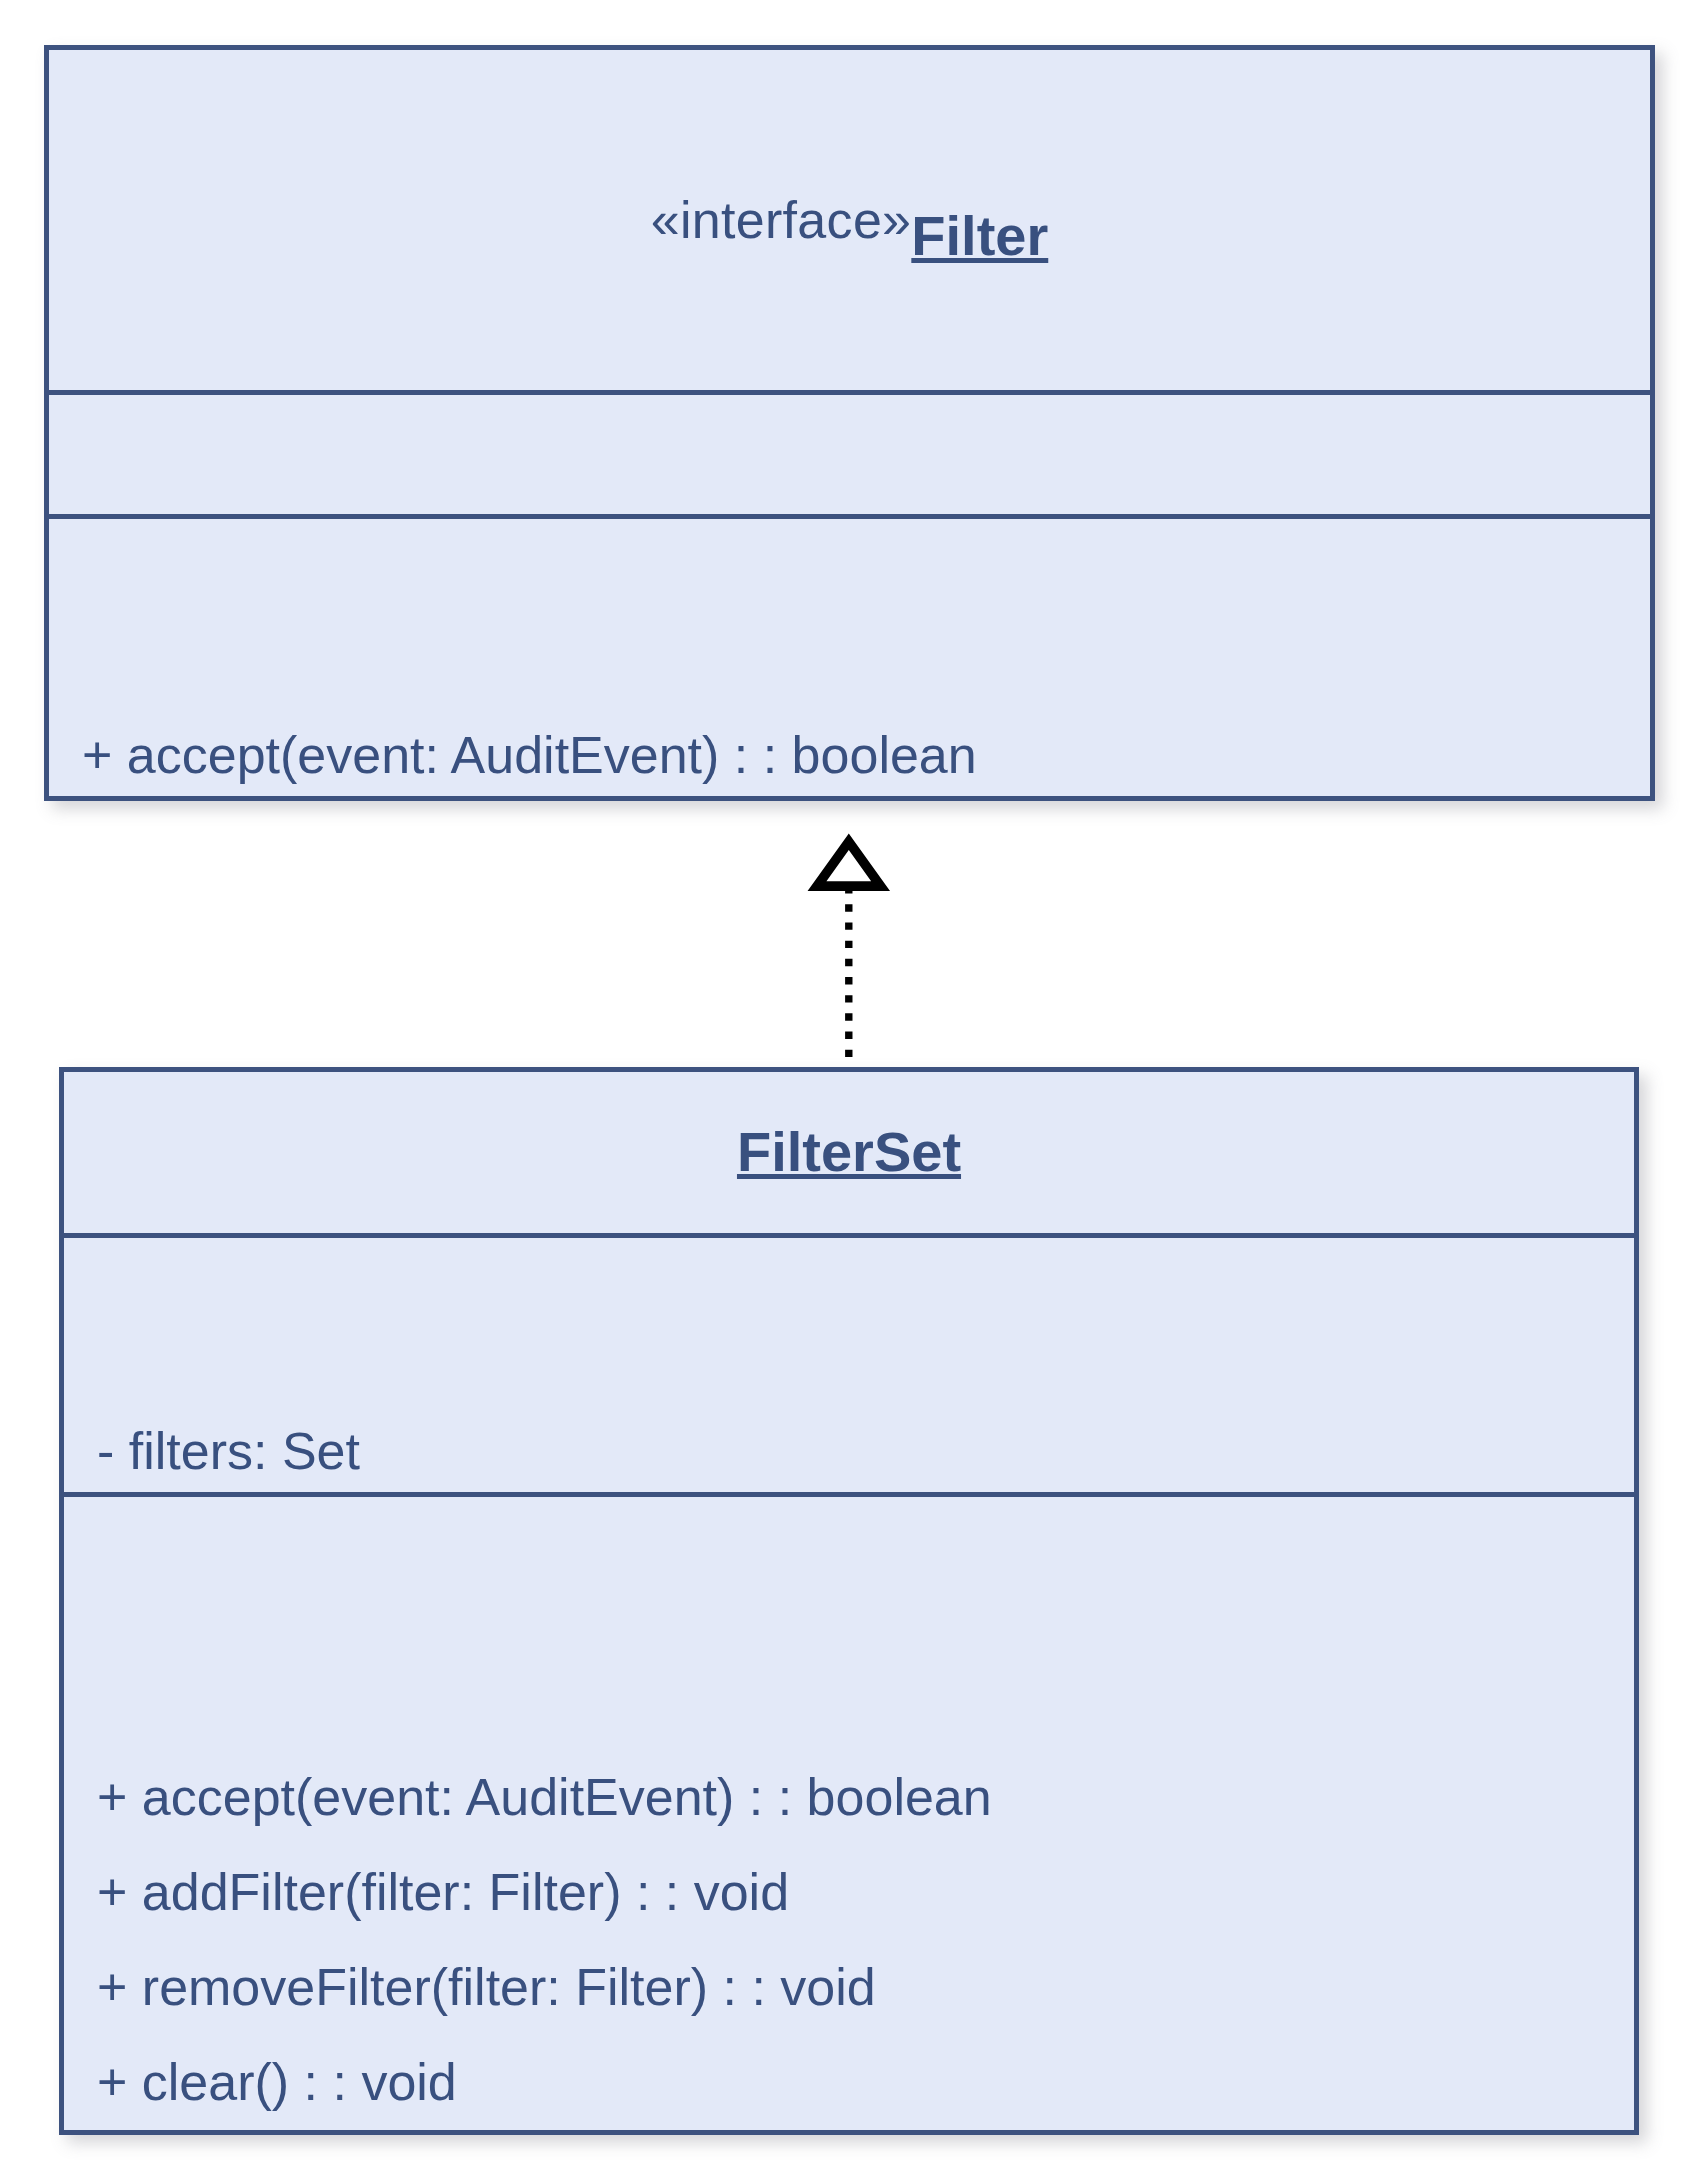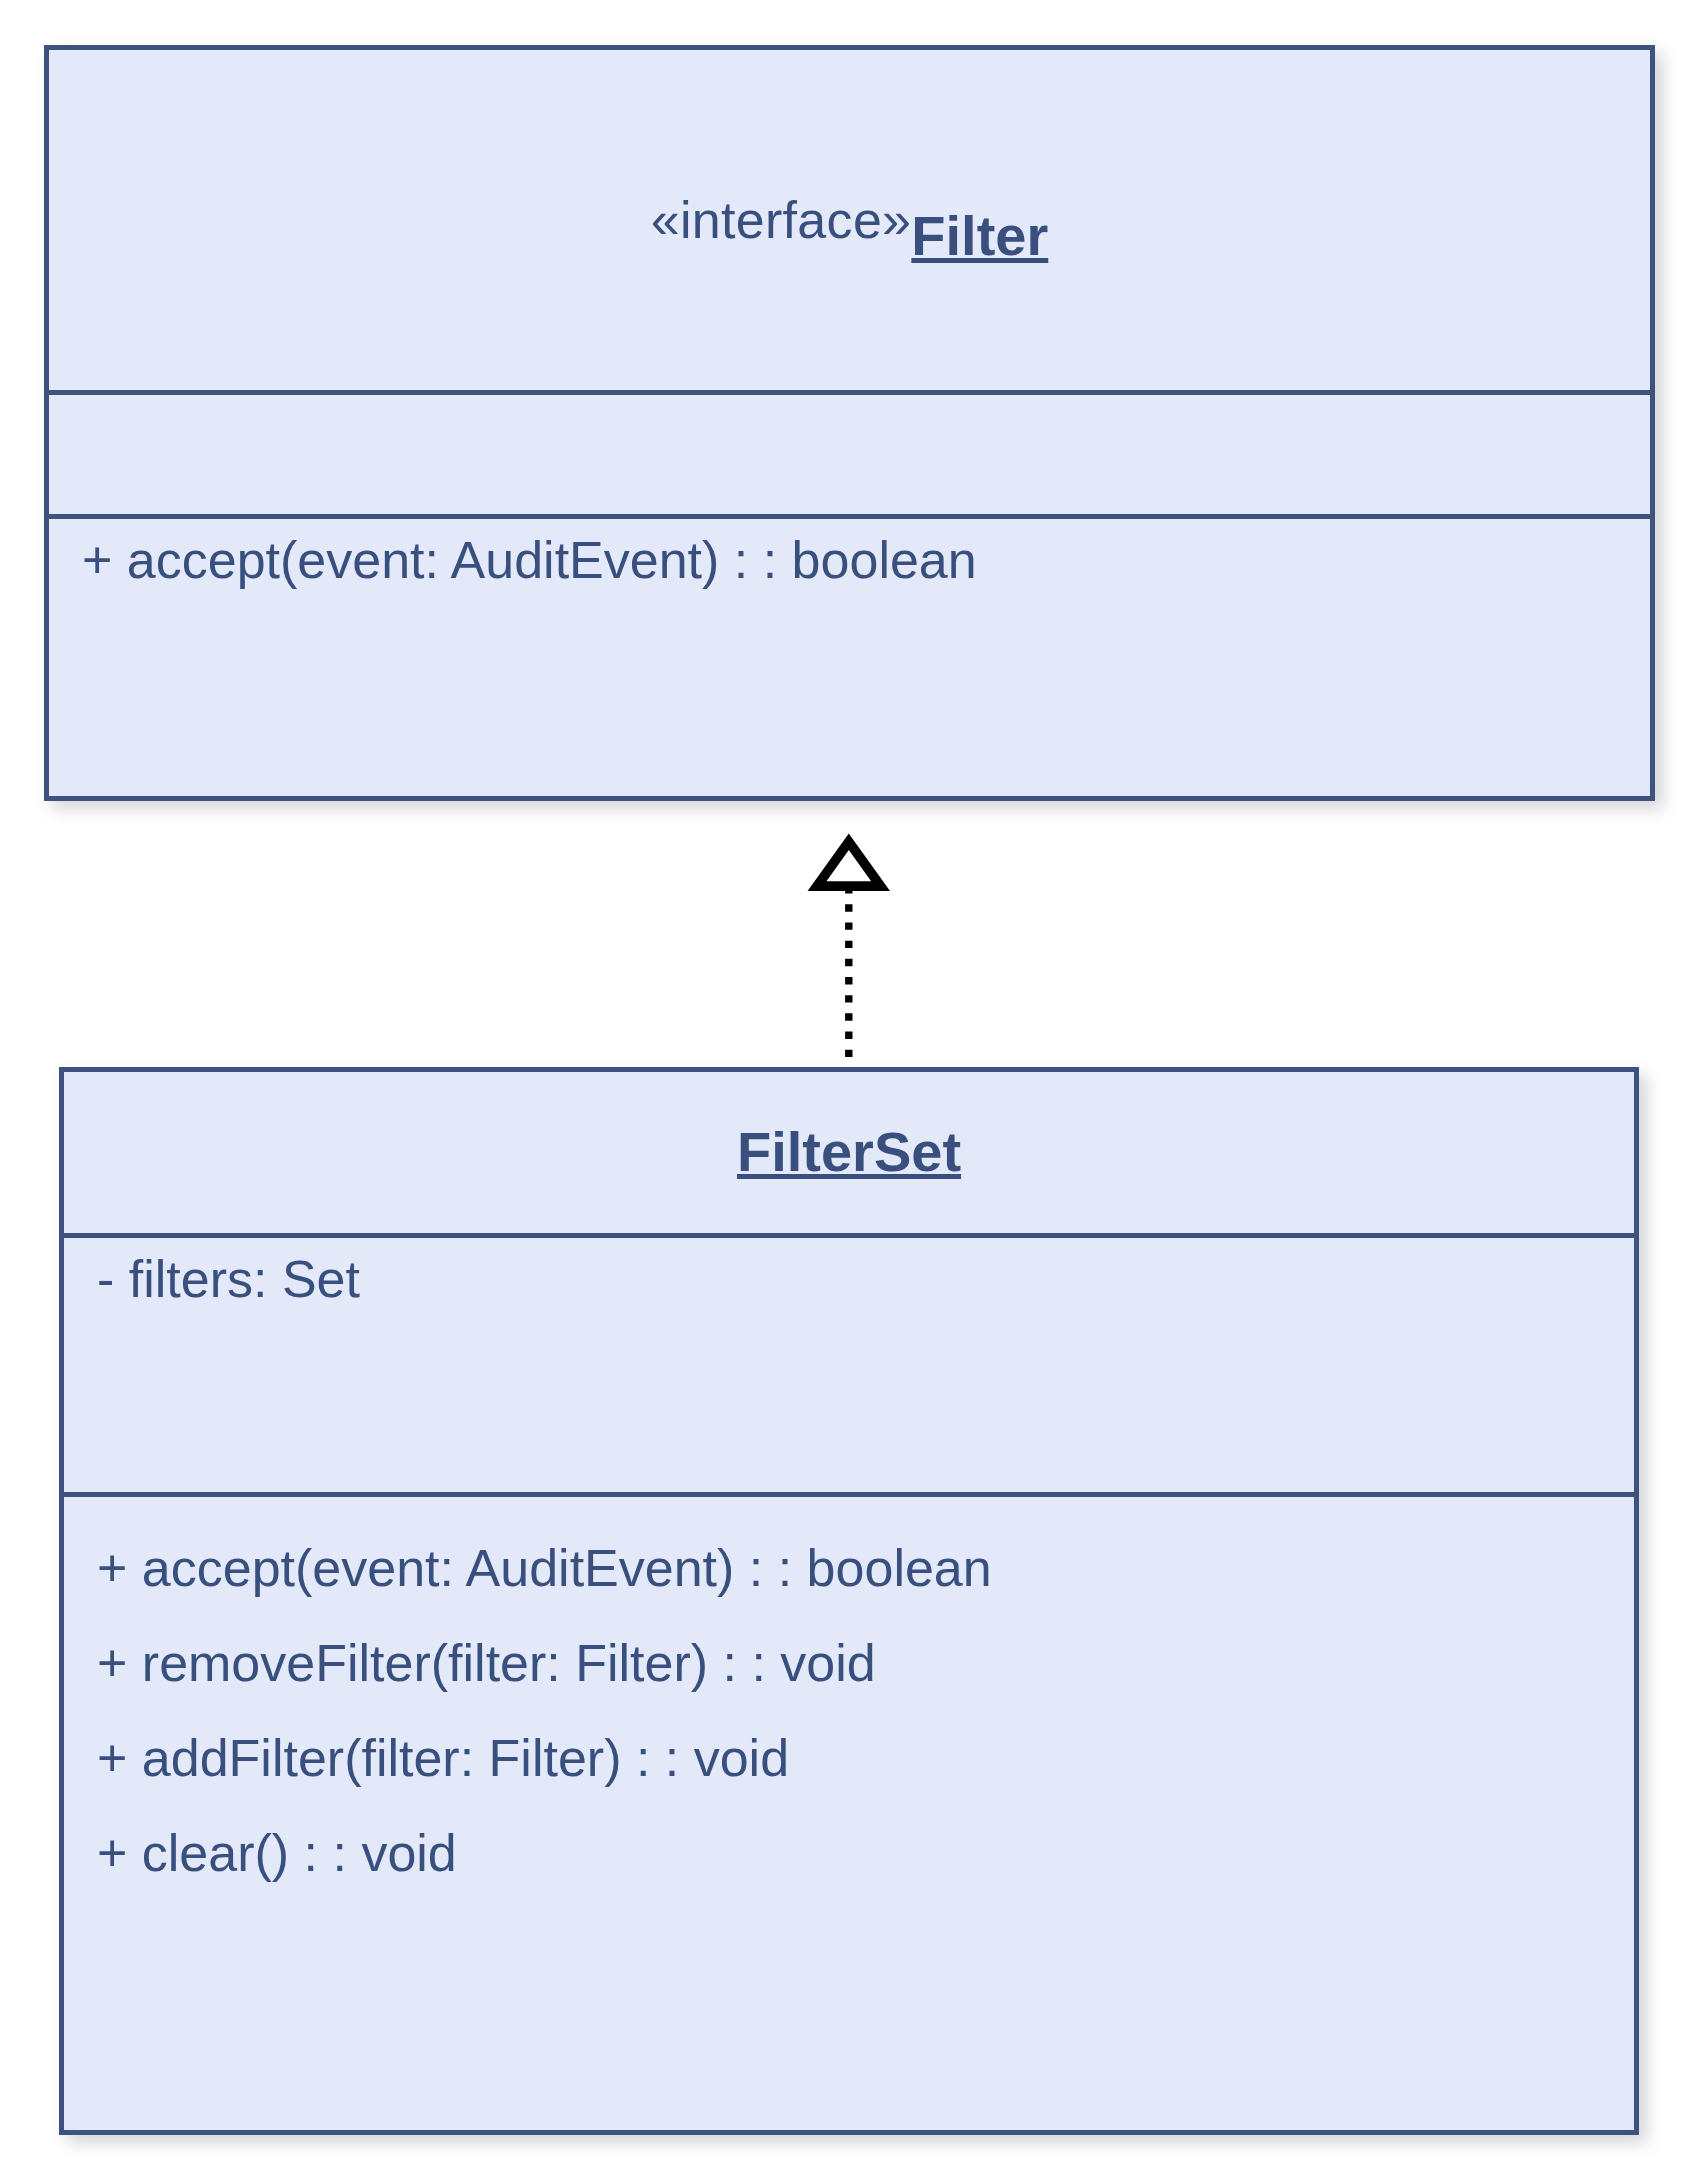--- a/index.html
+++ b/index.html
@@ -90,21 +90,21 @@
   #filterset-class .class-name { margin-top: 0; }
 
   
   .members {
     color: #39507f;
     font-size: 52px;
     line-height: 1.0;
     padding-left: 33px;
     display: flex;
     flex-direction: column;
-    justify-content: flex-start;
+    justify-content: flex-end;
   }
   .member-line {
     white-space: pre;
     padding: 15px 0;
   }
   .members.empty { padding: 0; }
 
   #filter-class .attributes { height: 124px; }
   #filter-class .operations { flex: 1 1 auto; }
 
@@ -153,20 +153,20 @@
     <div class="compartment divided class-header">
       <div class="class-name">FilterSet</div>
     </div>
 
     <div class="compartment divided members attributes">
       <div class="member-line">- filters: Set</div>
     </div>
 
     <div class="compartment members operations">
       <div class="member-line">+ accept(event: AuditEvent) : : boolean</div>
+      <div class="member-line">+ addFilter(filter: Filter) : : void</div>
       <div class="member-line">+ removeFilter(filter: Filter) : : void</div>
-      <div class="member-line">+ addFilter(filter: Filter) : : void</div>
       <div class="member-line">+ clear() : : void</div>
     </div>
   </div>
 
 </div>
 
 
 </body></html>

